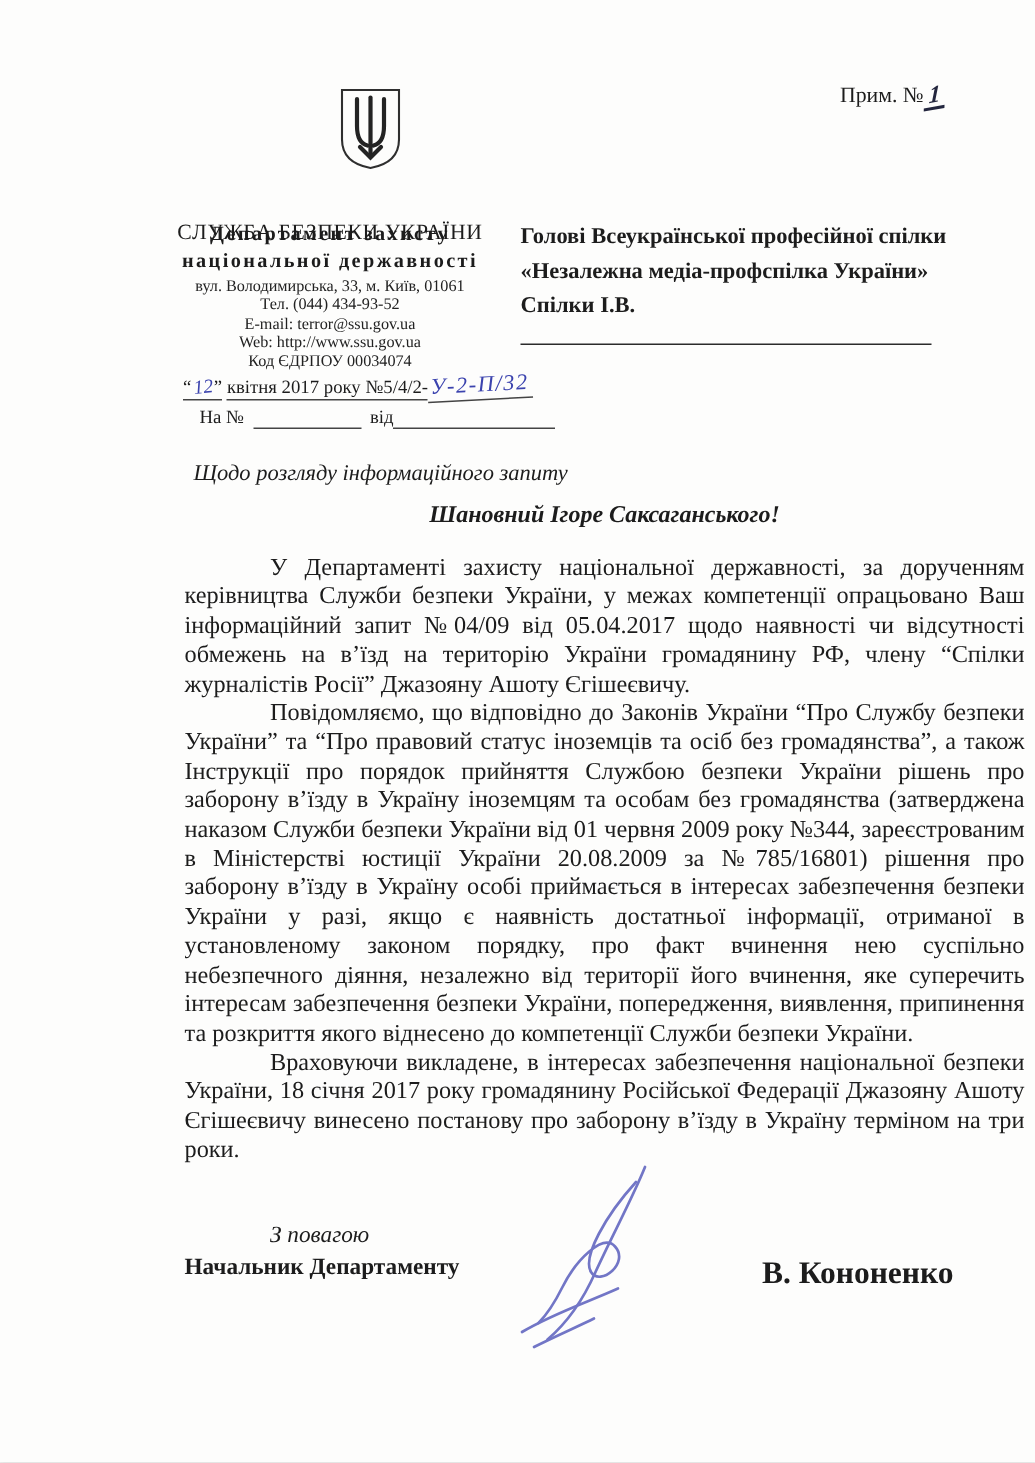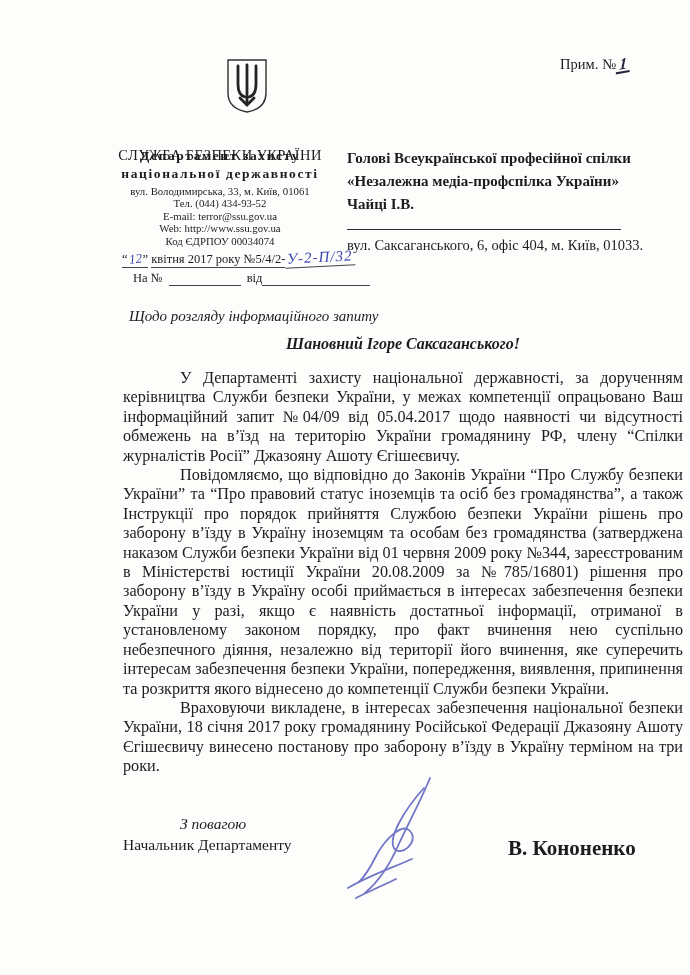--- a/index.html
+++ b/index.html
@@ -50,21 +50,21 @@
   .recipient .rule { width:274px; border:none; border-top:1.6px solid #2b2b2b; margin:13px 0 4px 0; }
   .recipient .addr { font-weight:normal; font-size:14.5px; }
   
   .body { position:absolute; top:308px; left:123px; width:560px; font-size:16.2px; }
   .subject { font-style:italic; font-size:15px; margin:0 0 0 6px; }
   .salutation { margin-top:10px; text-align:center; font-weight:bold; font-style:italic; font-size:16px; }
   .paras { margin-top:16px; }
   .paras p { margin:0; text-align:justify; text-indent:57px; line-height:19.4px; }
   
   .closing { position:absolute; top:815px; left:180px; font-style:italic; font-size:15.5px; }
-  .sig-position { position:absolute; top:836px; left:123px; font-weight:normal; font-size:15.5px; }
+  .sig-position { position:absolute; top:836px; left:123px; font-weight:bold; font-size:15.5px; }
   .sig-name { position:absolute; top:836px; left:508px; font-weight:bold; font-size:21px; }
   .sig-scribble { position:absolute; top:772px; left:338px; width:110px; height:130px; }
 </style>
 </head>
 <body>
 
 <div class="page">
 
   <div class="prim">
     <span>Прим. №</span><span class="hw-one">1</span>
@@ -99,23 +99,22 @@
     <span class="seg"><span>“</span><span class="hw-blue hw-day">12</span><span>”</span></span>
     <span class="seg">квітня 2017 року №</span><span class="seg">5/4/2-</span><span class="seg hw-blue hw-num">У-2-П/32</span>
   </div>
   <div class="refline">
     <span>На №</span><span class="blank b1"></span><span>від</span><span class="blank b2"></span>
   </div>
 
   <div class="recipient">
     <div>Голові Всеукраїнської професійної спілки</div>
     <div>«Незалежна медіа-профспілка України»</div>
-    <div class="r3">Чайці І.В.</div>
+    <div class="r3">Спілки І.В.</div>
     <hr class="rule">
-    <div class="addr">вул. Саксаганського, 6, офіс 404, м. Київ, 01033.</div>
   </div>
 
   <div class="body">
     <p class="subject">Щодо розгляду інформаційного запиту</p>
     <div class="salutation">Шановний Ігоре Саксаганського!</div>
     <div class="paras">
       <p>У Департаменті захисту національної державності, за дорученням керівництва Служби безпеки України, у межах компетенції опрацьовано Ваш інформаційний запит №04/09 від 05.04.2017 щодо наявності чи відсутності обмежень на в’їзд на територію України громадянину РФ, члену “Спілки журналістів Росії” Джазояну Ашоту Єгішеєвичу.</p>
       <p>Повідомляємо, що відповідно до Законів України “Про Службу безпеки України” та “Про правовий статус іноземців та осіб без громадянства”, а також Інструкції про порядок прийняття Службою безпеки України рішень про заборону в’їзду в Україну іноземцям та особам без громадянства (затверджена наказом Служби безпеки України від 01 червня 2009 року №344, зареєстрованим в Міністерстві юстиції України 20.08.2009 за №785/16801) рішення про заборону в’їзду в Україну особі приймається в інтересах забезпечення безпеки України у разі, якщо є наявність достатньої інформації, отриманої в установленому законом порядку, про факт вчинення нею суспільно небезпечного діяння, незалежно від території його вчинення, яке суперечить інтересам забезпечення безпеки України, попередження, виявлення, припинення та розкриття якого віднесено до компетенції Служби безпеки України.</p>
       <p>Враховуючи викладене, в інтересах забезпечення національної безпеки України, 18 січня 2017 року громадянину Російської Федерації Джазояну Ашоту Єгішеєвичу винесено постанову про заборону в’їзду в Україну терміном на три роки.</p>
     </div>

